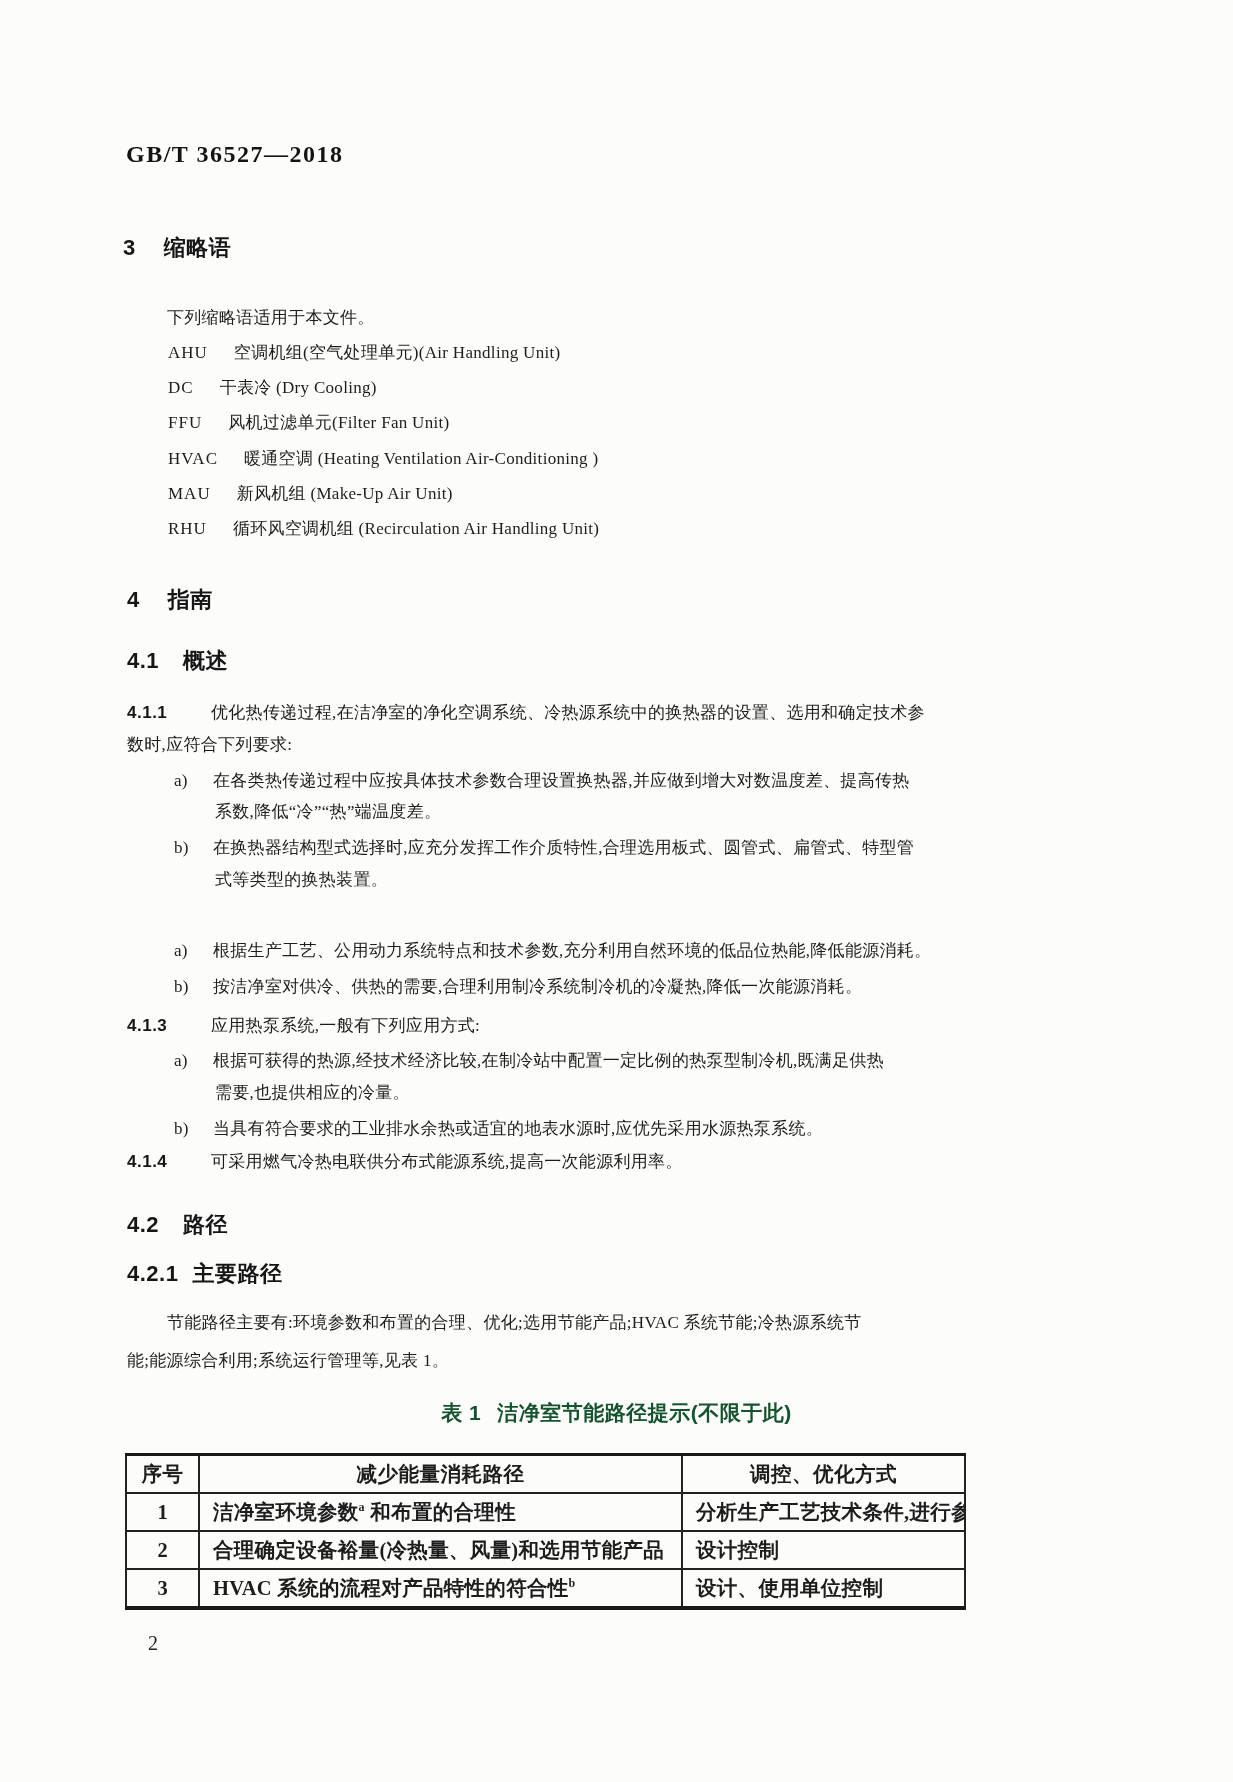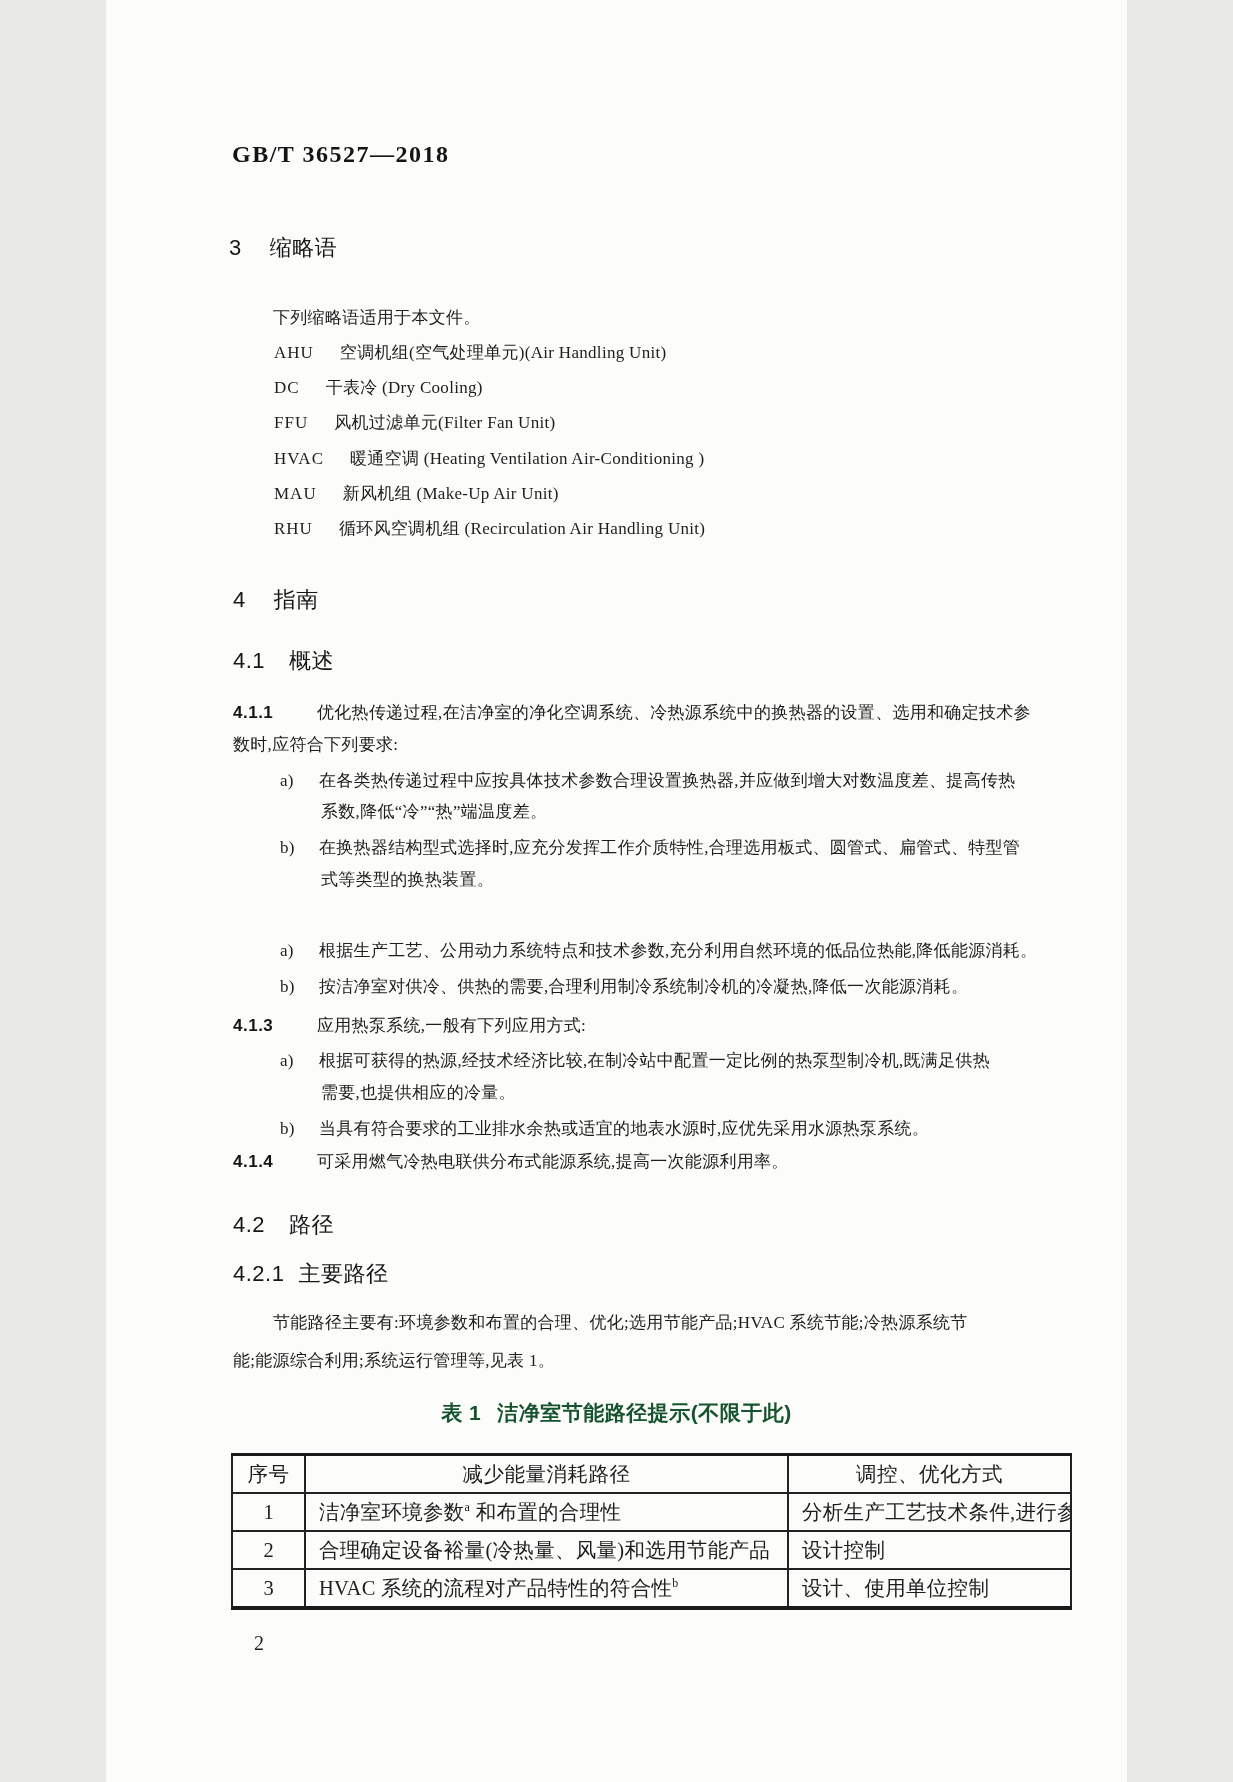--- a/index.html
+++ b/index.html
@@ -1,18 +1,18 @@
 <!DOCTYPE html>
 <html><head>
 <meta charset="utf-8">
 <style>
   html,body{margin:0;padding:0;background:#e9e9e7;}
   .page{
     position:relative;
-    width:1021px;height:1782px;
+    width:1233px;height:1782px;
     margin:0 auto;
     background:#fcfcfa;
     color:#1d1d1d;
     font-family:"Liberation Serif","DejaVu Serif",serif;
     overflow:hidden;
   }
   
   .line{
     position:absolute;
     font-size:17px;
@@ -26,21 +26,21 @@
     left:126px;top:141px;
     font-size:24px;
     font-weight:700;
     letter-spacing:1.5px;
     font-family:"Liberation Serif","DejaVu Serif",serif;
     color:#141414;
   }
   .heading{
     position:absolute;
     font-family:"Liberation Sans","DejaVu Sans",sans-serif;
-    font-weight:400;
+    font-weight:700;
     font-size:22px;
     line-height:28px;
     letter-spacing:0.5px;
     white-space:nowrap;
     color:#161616;
   }
   .heading .h-num{display:inline-block;margin-right:28px;}
   .clause-num{
     display:inline-block;
     min-width:84px;
@@ -77,21 +77,21 @@
     table-layout:fixed;
     font-size:20.5px;
     color:#1d1d1d;
     border-top:3px solid #1a1a1a;
     border-bottom:4px solid #1a1a1a;
   }
   table.t1 th, table.t1 td{
     border:2px solid #222;
     height:36px;
     padding:0;
-    font-weight:normal;
+    font-weight:bold;
     vertical-align:middle;
   }
   table.t1 th{
     text-align:center;
     font-size:20.5px;
     letter-spacing:0.5px;
   }
   table.t1 td.c-no{text-align:center;}
   table.t1 td.c-path, table.t1 td.c-method{
     text-align:left;

